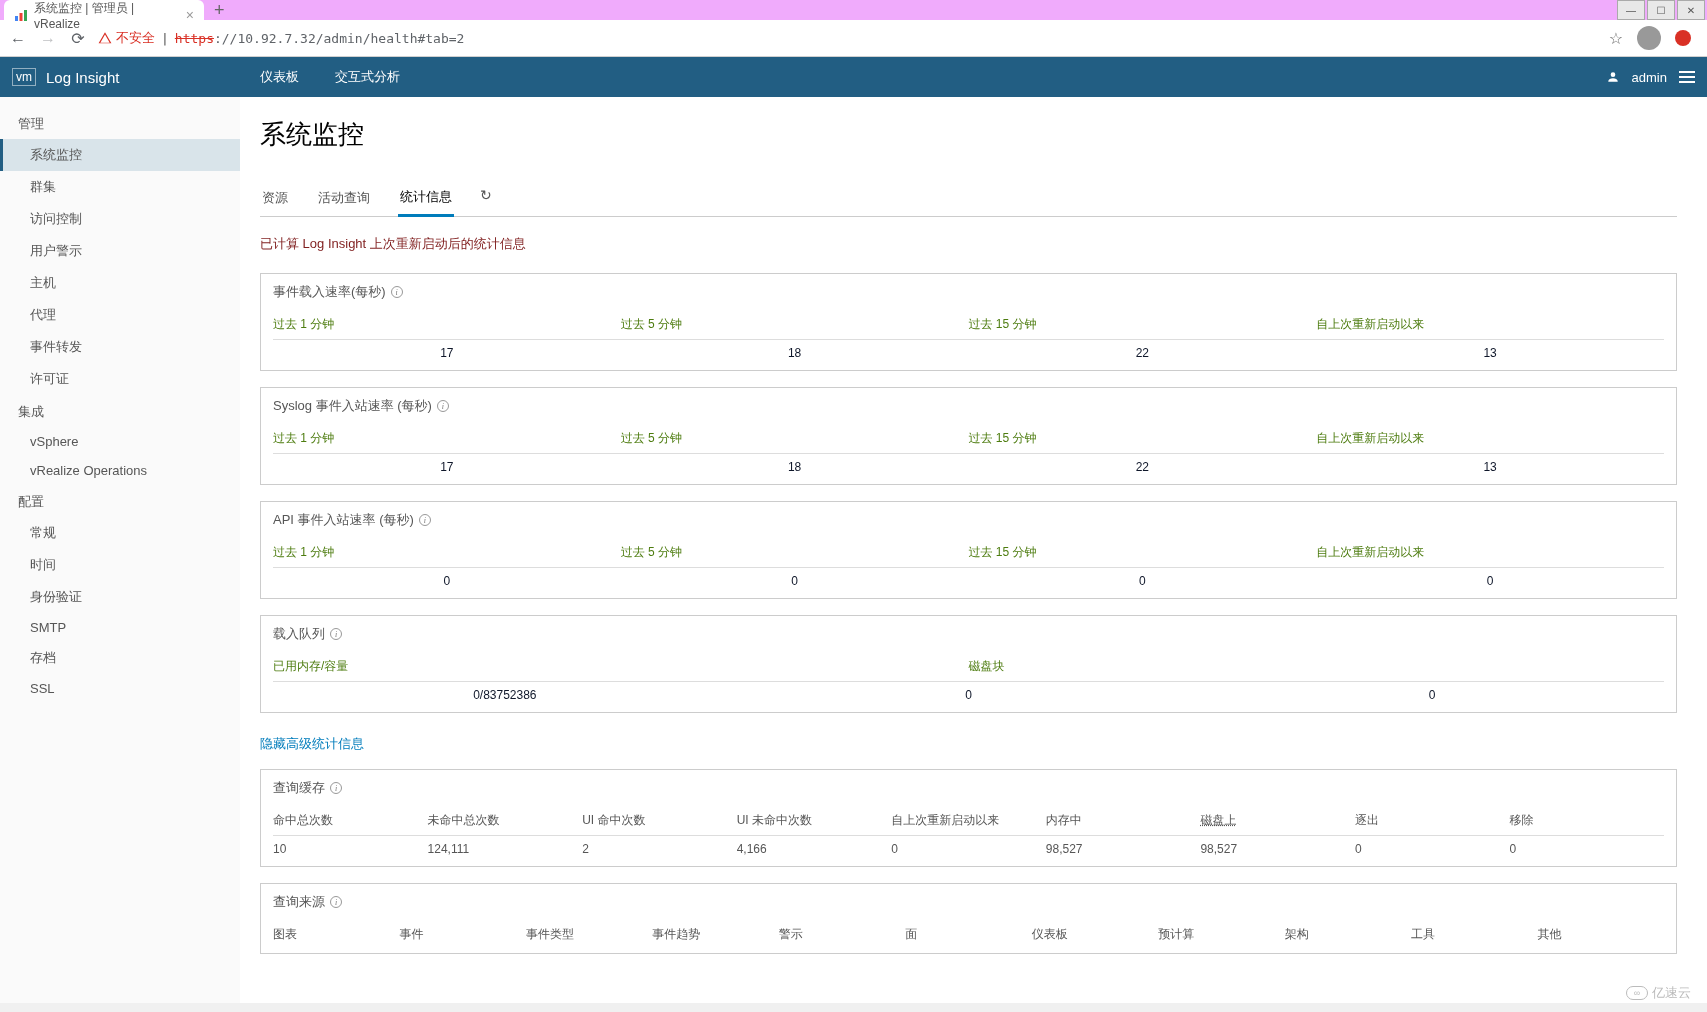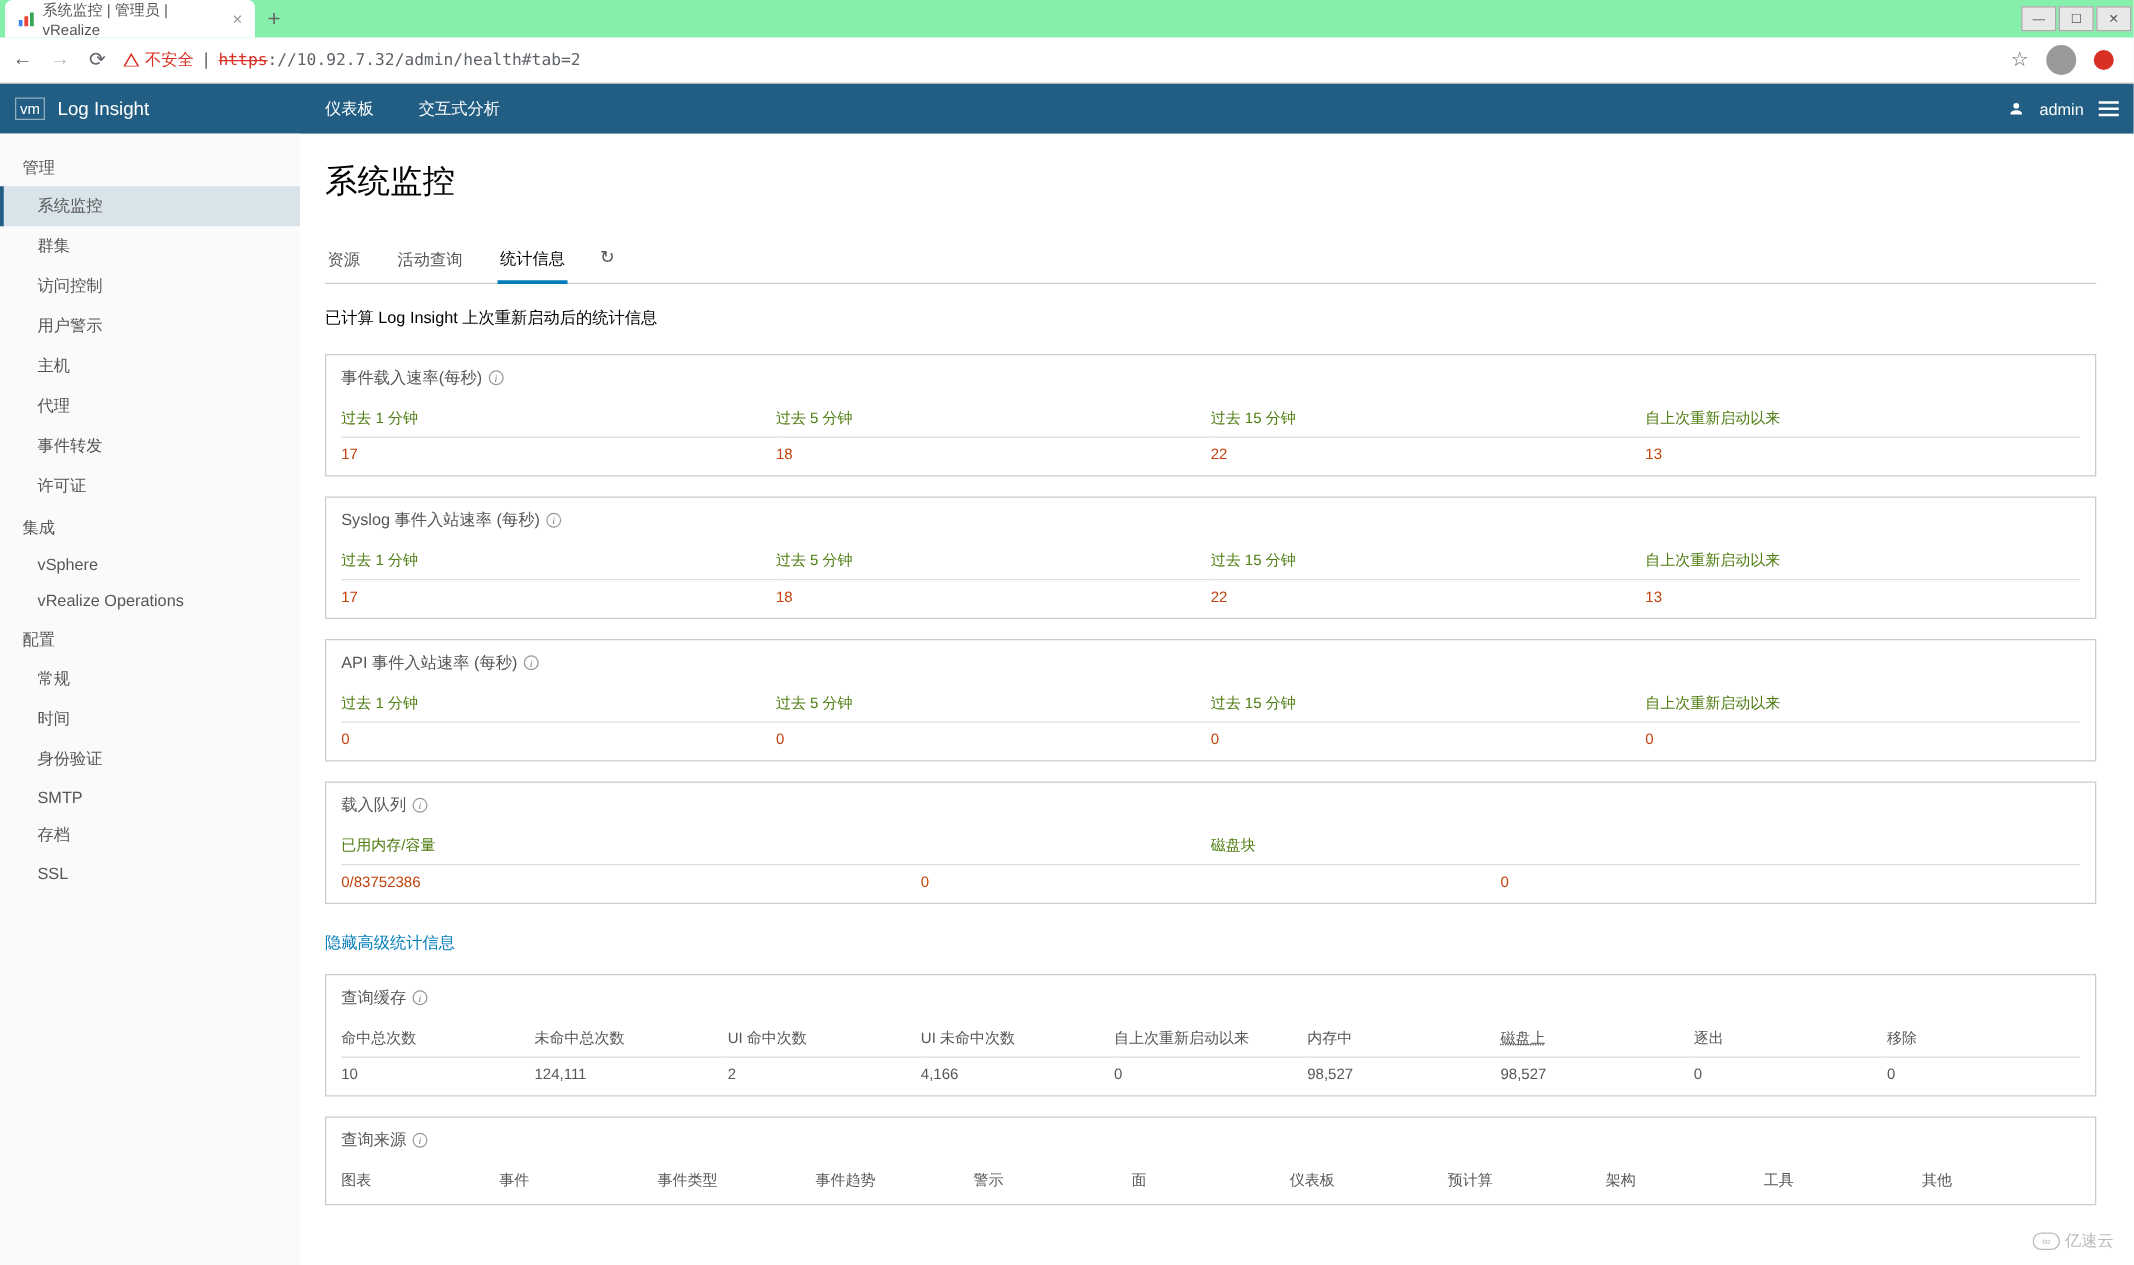--- a/index.html
+++ b/index.html
@@ -1,20 +1,20 @@
 <!DOCTYPE html>
 <html><head>
 <meta charset="utf-8">
 <style>
 * { box-sizing: border-box; margin: 0; padding: 0; }
 body { font-family: Arial, "Microsoft YaHei", sans-serif; font-size: 13px; color: #565656; background: #f0f0f0; overflow: hidden; }
 
 
 .browser-chrome { background: #fff; border-bottom: 1px solid #d0d0d0; }
-.tab-bar { display: flex; align-items: center; height: 30px; background: #86efac; }
+.tab-bar { display: flex; height: 20px; background: #f0abfc; }
 .browser-tab { display: flex; align-items: center; gap: 6px; height: 30px; padding: 0 10px; background: #fff; border-radius: 6px 6px 0 0; font-size: 12px; max-width: 200px; margin-left: 4px; }
 .tab-favicon { width: 14px; height: 14px; display: inline-flex; align-items: center; justify-content: center; }
 .tab-close { opacity: 0.6; cursor: pointer; font-size: 14px; }
 .new-tab { padding: 0 10px; font-size: 18px; color: #666; cursor: pointer; }
 .window-controls { margin-left: auto; display: flex; gap: 2px; padding-right: 2px; }
 .win-btn { width: 28px; height: 20px; display: flex; align-items: center; justify-content: center; border: 1px solid #aaa; font-size: 10px; cursor: pointer; background: #e8e8e8; }
 .addr-bar { display: flex; align-items: center; height: 36px; padding: 0 8px; gap: 10px; }
 .nav-icon { width: 20px; height: 20px; display: flex; align-items: center; justify-content: center; color: #5f6368; cursor: pointer; font-size: 16px; }
 .nav-icon.fwd { opacity: 0.4; }
 .url-box { flex: 1; display: flex; align-items: center; gap: 6px; font-size: 13px; font-family: monospace; }
@@ -48,30 +48,30 @@
 .content::-webkit-scrollbar { width: 14px; }
 .content::-webkit-scrollbar-track { background: #f0f0f0; }
 .content::-webkit-scrollbar-thumb { background: #c0c0c0; }
 
 .page-title { font-size: 26px; font-weight: 300; color: #000; margin-bottom: 28px; }
 .tabs { display: flex; gap: 26px; align-items: center; border-bottom: 1px solid #ccc; margin-bottom: 18px; }
 .tab { padding: 8px 2px; cursor: pointer; font-size: 13px; color: #565656; text-align: right; }
 .tab.active { color: #000; border-bottom: 3px solid #007cbb; margin-bottom: -1px; }
 .refresh-icon { font-size: 14px; cursor: pointer; padding-bottom: 6px; }
 
-.desc { font-size: 13px; margin-bottom: 20px; color: #000000; }
+.desc { font-size: 13px; margin-bottom: 20px; color: #7f1d1d; }
 
 .panel { border: 1px solid #ccc; margin-bottom: 16px; }
 .panel-title { padding: 9px 12px; font-size: 13px; display: flex; align-items: center; gap: 5px; }
 .info-icon { display: inline-flex; width: 12px; height: 12px; border: 1px solid #999; border-radius: 50%; align-items: center; justify-content: center; font-size: 8px; font-style: italic; font-family: serif; color: #777; }
 
 .stats-row { display: flex; padding: 0 12px; }
 .stats-col { flex: 1; }
 .stats-header { padding: 6px 0; font-size: 12px; color: #4d7c0f; border-bottom: 1px solid #ddd; }
-.stats-value { padding: 6px 0 10px; font-size: 12px; color: #c2410c; }
+.stats-value { padding: 6px 0 10px; font-size: 12px; color: #0f172a; text-align: center; }
 
 .link { color: #007cbb; cursor: pointer; font-size: 13px; margin: 6px 0 16px; display: inline-block; }
 
 .cache-row { display: flex; padding: 0 12px; }
 .cache-col { flex: 1; min-width: 0; }
 .cache-header { padding: 6px 0; font-size: 12px; border-bottom: 1px solid #ddd; }
 .cache-value { padding: 6px 0 10px; font-size: 12px; }
 
 .source-row { display: flex; padding: 0 12px 10px; }
 .source-col { flex: 1; font-size: 12px; padding-top: 6px; }

